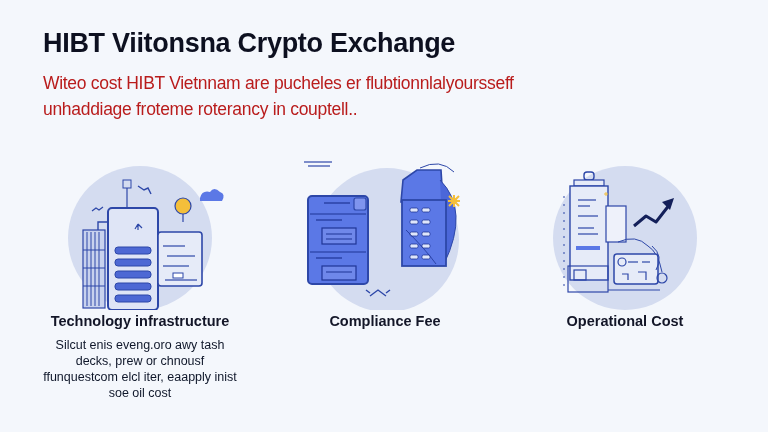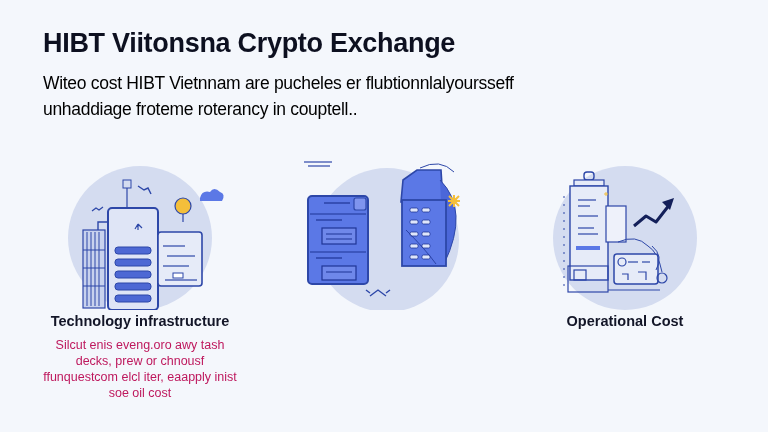--- a/index.html
+++ b/index.html
@@ -10,38 +10,38 @@
       color: #0f1222;
     }
     .page { position: relative; width: 768px; height: 374px; }
     .title {
       position: absolute; left: 43px; top: 28px;
       font-size: 27px; font-weight: 700; letter-spacing: -0.3px;
       color: #0d1020;
     }
     .subtitle {
       position: absolute; left: 43px; top: 70px; width: 560px;
-      font-size: 17.5px; line-height: 26px; color: #000000;
+      font-size: 17.5px; line-height: 26px; color: #b91c1c;
       letter-spacing: -0.3px;
     }
     .card {
       position: absolute; top: 150px; width: 230px; text-align: center;
     }
     .card.c1 { left: 25px; }
     .card.c2 { left: 270px; }
     .card.c3 { left: 510px; text-align: center; }
     .illus { position: relative; width: 230px; height: 160px; }
     .illus svg { position: absolute; left: 0; top: 0; }
     .card-title {
       margin-top: 3px;
       font-size: 14.5px; font-weight: 700; color: #131628;
     }
     .card-desc {
       margin: 8px auto 8px; width: 200px;
-      font-size: 12.5px; line-height: 16px; color: #be185d;
+      font-size: 12.5px; line-height: 16px; color: #0f172a;
     }
     .c1 .card-desc { width: 200px; }
   </style>
 </head>
 <body>
 
 <div class="page">
   <h1 class="title">HIBT Viitonsna Crypto Exchange</h1>
   <p class="subtitle">Witeo cost HIBT Vietnnam are pucheles er flubtionnlalyoursseff unhaddiage froteme roterancy in couptell..</p>
 
@@ -144,20 +144,21 @@
           <line x1="178" y1="51" x2="190" y2="51"></line>
           <line x1="184" y1="45" x2="184" y2="57"></line>
           <line x1="179" y1="46" x2="189" y2="56"></line>
           <line x1="189" y1="46" x2="179" y2="56"></line>
         </g>
         <circle cx="184" cy="51" r="3" fill="#f4bf3a"></circle>
 
         <path d="M 100 146 l 8 -6 l 8 6 M 96 140 l 4 3 M 120 140 l -4 3" fill="none" stroke="#2d47a8" stroke-width="1.4"></path>
       </svg>
     </div>
+    <div class="card-title">Compliance Fee</div>
   </div>
 
   <div class="card c3">
     <div class="illus">
       <svg width="230" height="160" viewBox="0 0 230 160">
         <circle cx="115" cy="88" r="72" fill="#d4dcf0"></circle>
 
         <rect x="74" y="22" width="10" height="8" rx="3" fill="none" stroke="#2d47a8" stroke-width="1.4"></rect>
         <rect x="64" y="30" width="30" height="6" fill="#e6ebf8" stroke="#2d47a8" stroke-width="1.2"></rect>
         <rect x="60" y="36" width="38" height="94" fill="#e6ebf8" stroke="#2d47a8" stroke-width="1.4"></rect>

